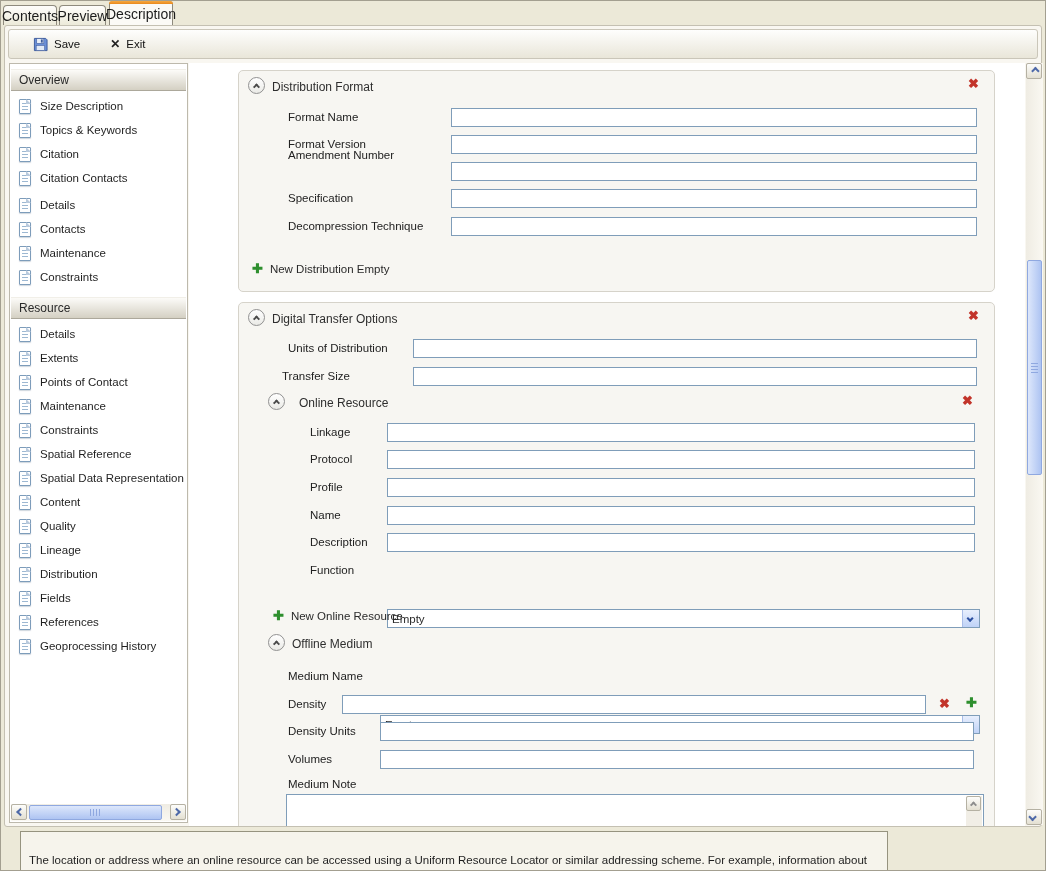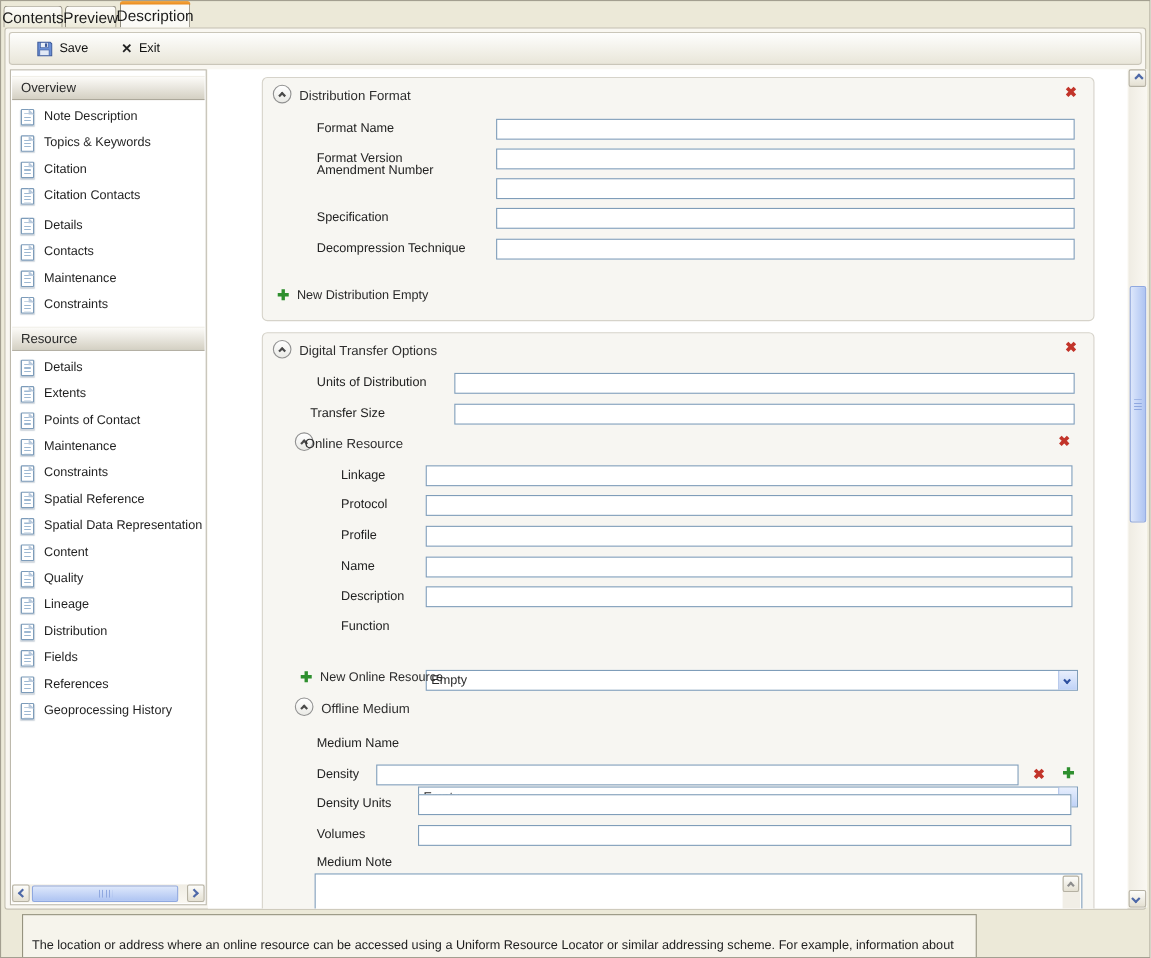--- a/index.html
+++ b/index.html
@@ -141,21 +141,21 @@
   </div>
 
   <div class="sidebar">
     <div style="height:5px"></div>
     <div class="sb-header">
       <span>Overview</span>
     </div>
     <div class="sb-items">
       <div class="sb-item">
           <span class="doc-icon"></span>
-          <span>Note Description</span>
+          <span>Size Description</span>
         </div>
       <div class="sb-item">
           <span class="doc-icon"></span>
           <span>Topics &amp; Keywords</span>
         </div>
       <div class="sb-item">
           <span class="doc-icon"></span>
           <span>Citation</span>
         </div>
       <div class="sb-item">
@@ -288,21 +288,21 @@
       <div class="del" style="right:15px;top:6px;">✖</div>
 
       <div class="lbl" style="left:49px;top:39px;">Units of Distribution</div>
       <input class="inp" style="left: 174px; top: 36px; width: 564px;" type="text" value="">
       <div class="lbl" style="left:43px;top:67px;">Transfer Size</div>
       <input class="inp" style="left: 174px; top: 64px; width: 564px;" type="text" value="">
 
       <div class="collapse" style="left:29px;top:90px;">
           <i></i>
         </div>
-      <div class="sectitle" style="left:38px;top:93px;">Online Resource</div>
+      <div class="sectitle" style="left:60px;top:93px;">Online Resource</div>
       <div class="del" style="right:21px;top:91px;">✖</div>
 
       <div class="lbl" style="left:71px;top:123px;">Linkage</div>
       <input class="inp" style="left: 148px; top: 120px; width: 588px;" type="text" value="">
       <div class="lbl" style="left:71px;top:150px;">Protocol</div>
       <input class="inp" style="left: 148px; top: 147px; width: 588px;" type="text" value="">
       <div class="lbl" style="left:71px;top:178px;">Profile</div>
       <input class="inp" style="left: 148px; top: 175px; width: 588px;" type="text" value="">
       <div class="lbl" style="left:71px;top:206px;">Name</div>
       <input class="inp" style="left: 148px; top: 203px; width: 588px;" type="text" value="">

